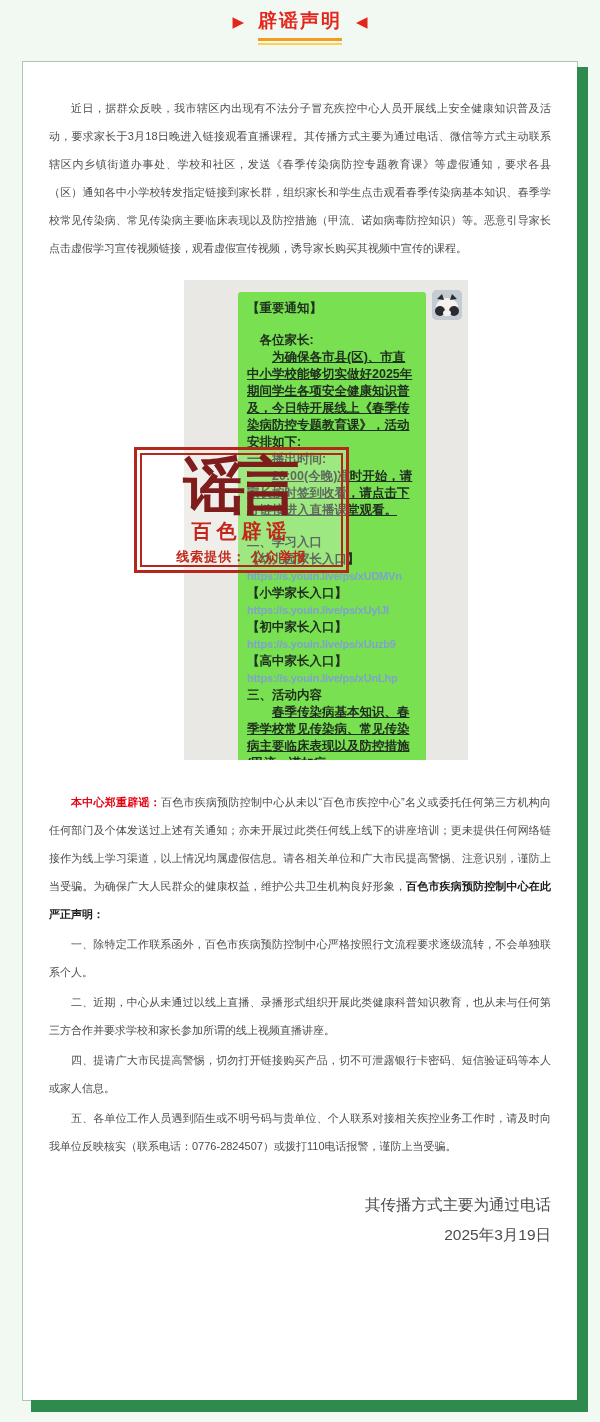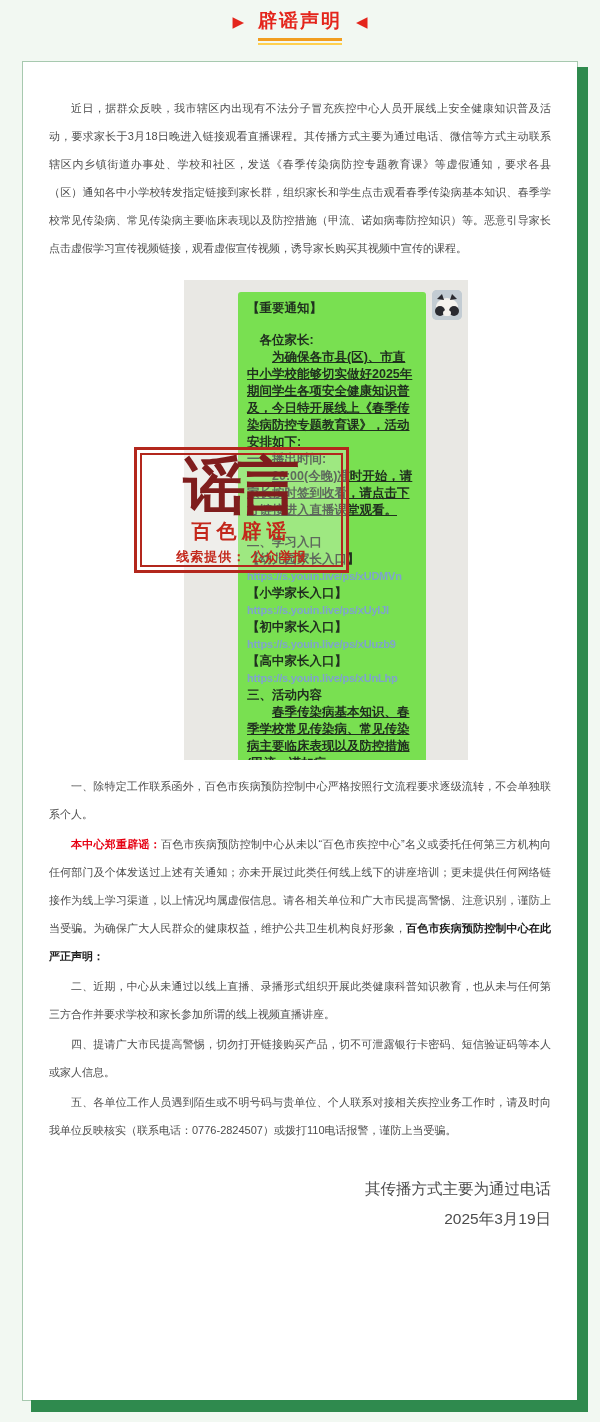--- a/index.html
+++ b/index.html
@@ -42,21 +42,21 @@
   }
 
   .para{
     font-size:11px;line-height:28px;color:#4c4c4c;
     text-align:justify;text-indent:2em;margin:0 0 2px 0;
   }
   .lead-red{color:#e60012;font-weight:bold;}
   .bold-black{color:#1d1d1d;font-weight:bold;}
 
   
-  .figure-wrap{position:relative;height:480px;margin:18px 0 12px;}
+  .figure-wrap{position:relative;height:480px;margin:18px 0 28px;}
   .phone-shot{
     position:absolute;left:135px;top:0;width:284px;height:480px;
     background:#e9e8e4;overflow:hidden;
   }
   .chat-bubble{
     position:absolute;left:54px;top:12px;width:188px;
     background:#79e051;border-radius:3px;
     padding:8px 9px 10px;box-sizing:border-box;
     font-size:12.5px;line-height:17px;color:#20301f;font-weight:600;
     text-align:left;
@@ -156,23 +156,23 @@
 
     <div class="rumor-stamp">
       <div class="stamp-inner">
         <div class="stamp-big">谣言</div>
         <div class="stamp-sub">百色辟谣</div>
         <div class="stamp-src">线索提供： 公众举报</div>
       </div>
     </div>
   </div>
 
+  <p class="para"><span class="lead-red">本中心郑重辟谣：</span><span>百色市疾病预防控制中心从未以“百色市疾控中心”名义或委托任何第三方机构向任何部门及个体发送过上述有关通知；亦未开展过此类任何线上线下的讲座培训；更未提供任何网络链接作为线上学习渠道，以上情况均属虚假信息。请各相关单位和广大市民提高警惕、注意识别，谨防上当受骗。为确保广大人民群众的健康权益，维护公共卫生机构良好形象，</span><span class="bold-black">百色市疾病预防控制中心在此严正声明：</span></p>
+
   <p class="para">一、除特定工作联系函外，百色市疾病预防控制中心严格按照行文流程要求逐级流转，不会单独联系个人。</p>
-
-  <p class="para"><span class="lead-red">本中心郑重辟谣：</span><span>百色市疾病预防控制中心从未以“百色市疾控中心”名义或委托任何第三方机构向任何部门及个体发送过上述有关通知；亦未开展过此类任何线上线下的讲座培训；更未提供任何网络链接作为线上学习渠道，以上情况均属虚假信息。请各相关单位和广大市民提高警惕、注意识别，谨防上当受骗。为确保广大人民群众的健康权益，维护公共卫生机构良好形象，</span><span class="bold-black">百色市疾病预防控制中心在此严正声明：</span></p>
   <p class="para">二、近期，中心从未通过以线上直播、录播形式组织开展此类健康科普知识教育，也从未与任何第三方合作并要求学校和家长参加所谓的线上视频直播讲座。</p>
   <p class="para">四、提请广大市民提高警惕，切勿打开链接购买产品，切不可泄露银行卡密码、短信验证码等本人或家人信息。</p>
   <p class="para">五、各单位工作人员遇到陌生或不明号码与贵单位、个人联系对接相关疾控业务工作时，请及时向我单位反映核实（联系电话：0776-2824507）或拨打110电话报警，谨防上当受骗。</p>
 
   <div class="signature-block">
     <div class="signature-line">其传播方式主要为通过电话</div>
     <div class="signature-line">2025年3月19日</div>
   </div>
 
 </div>

